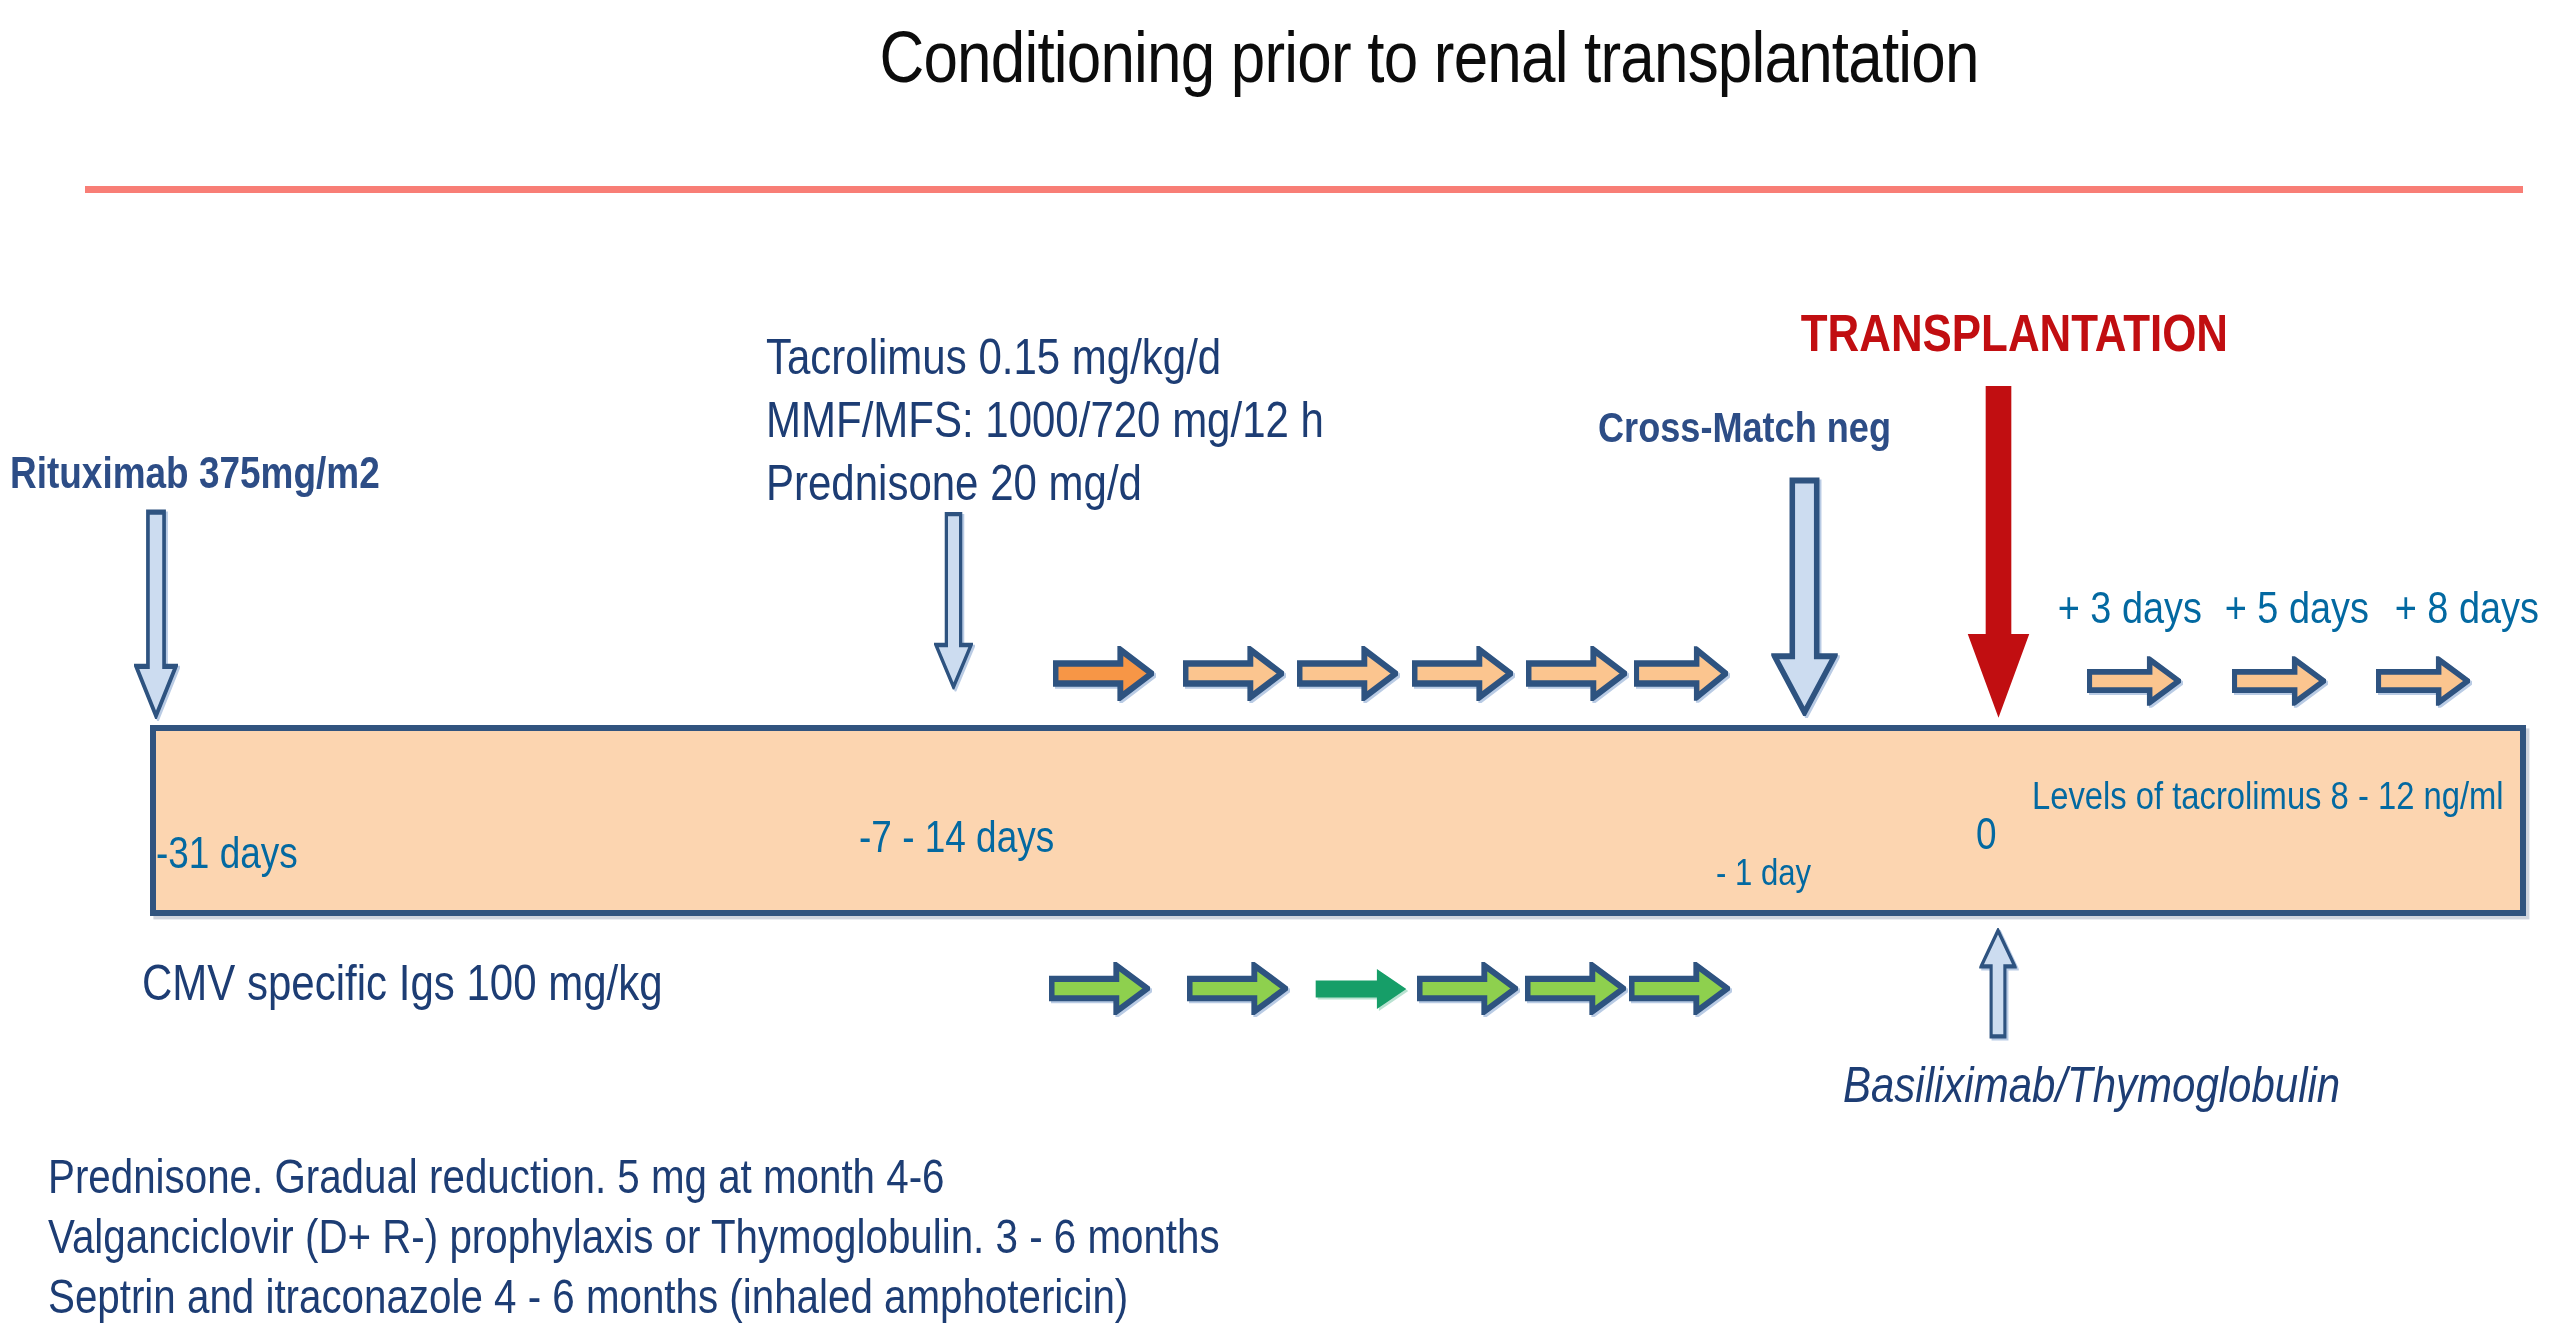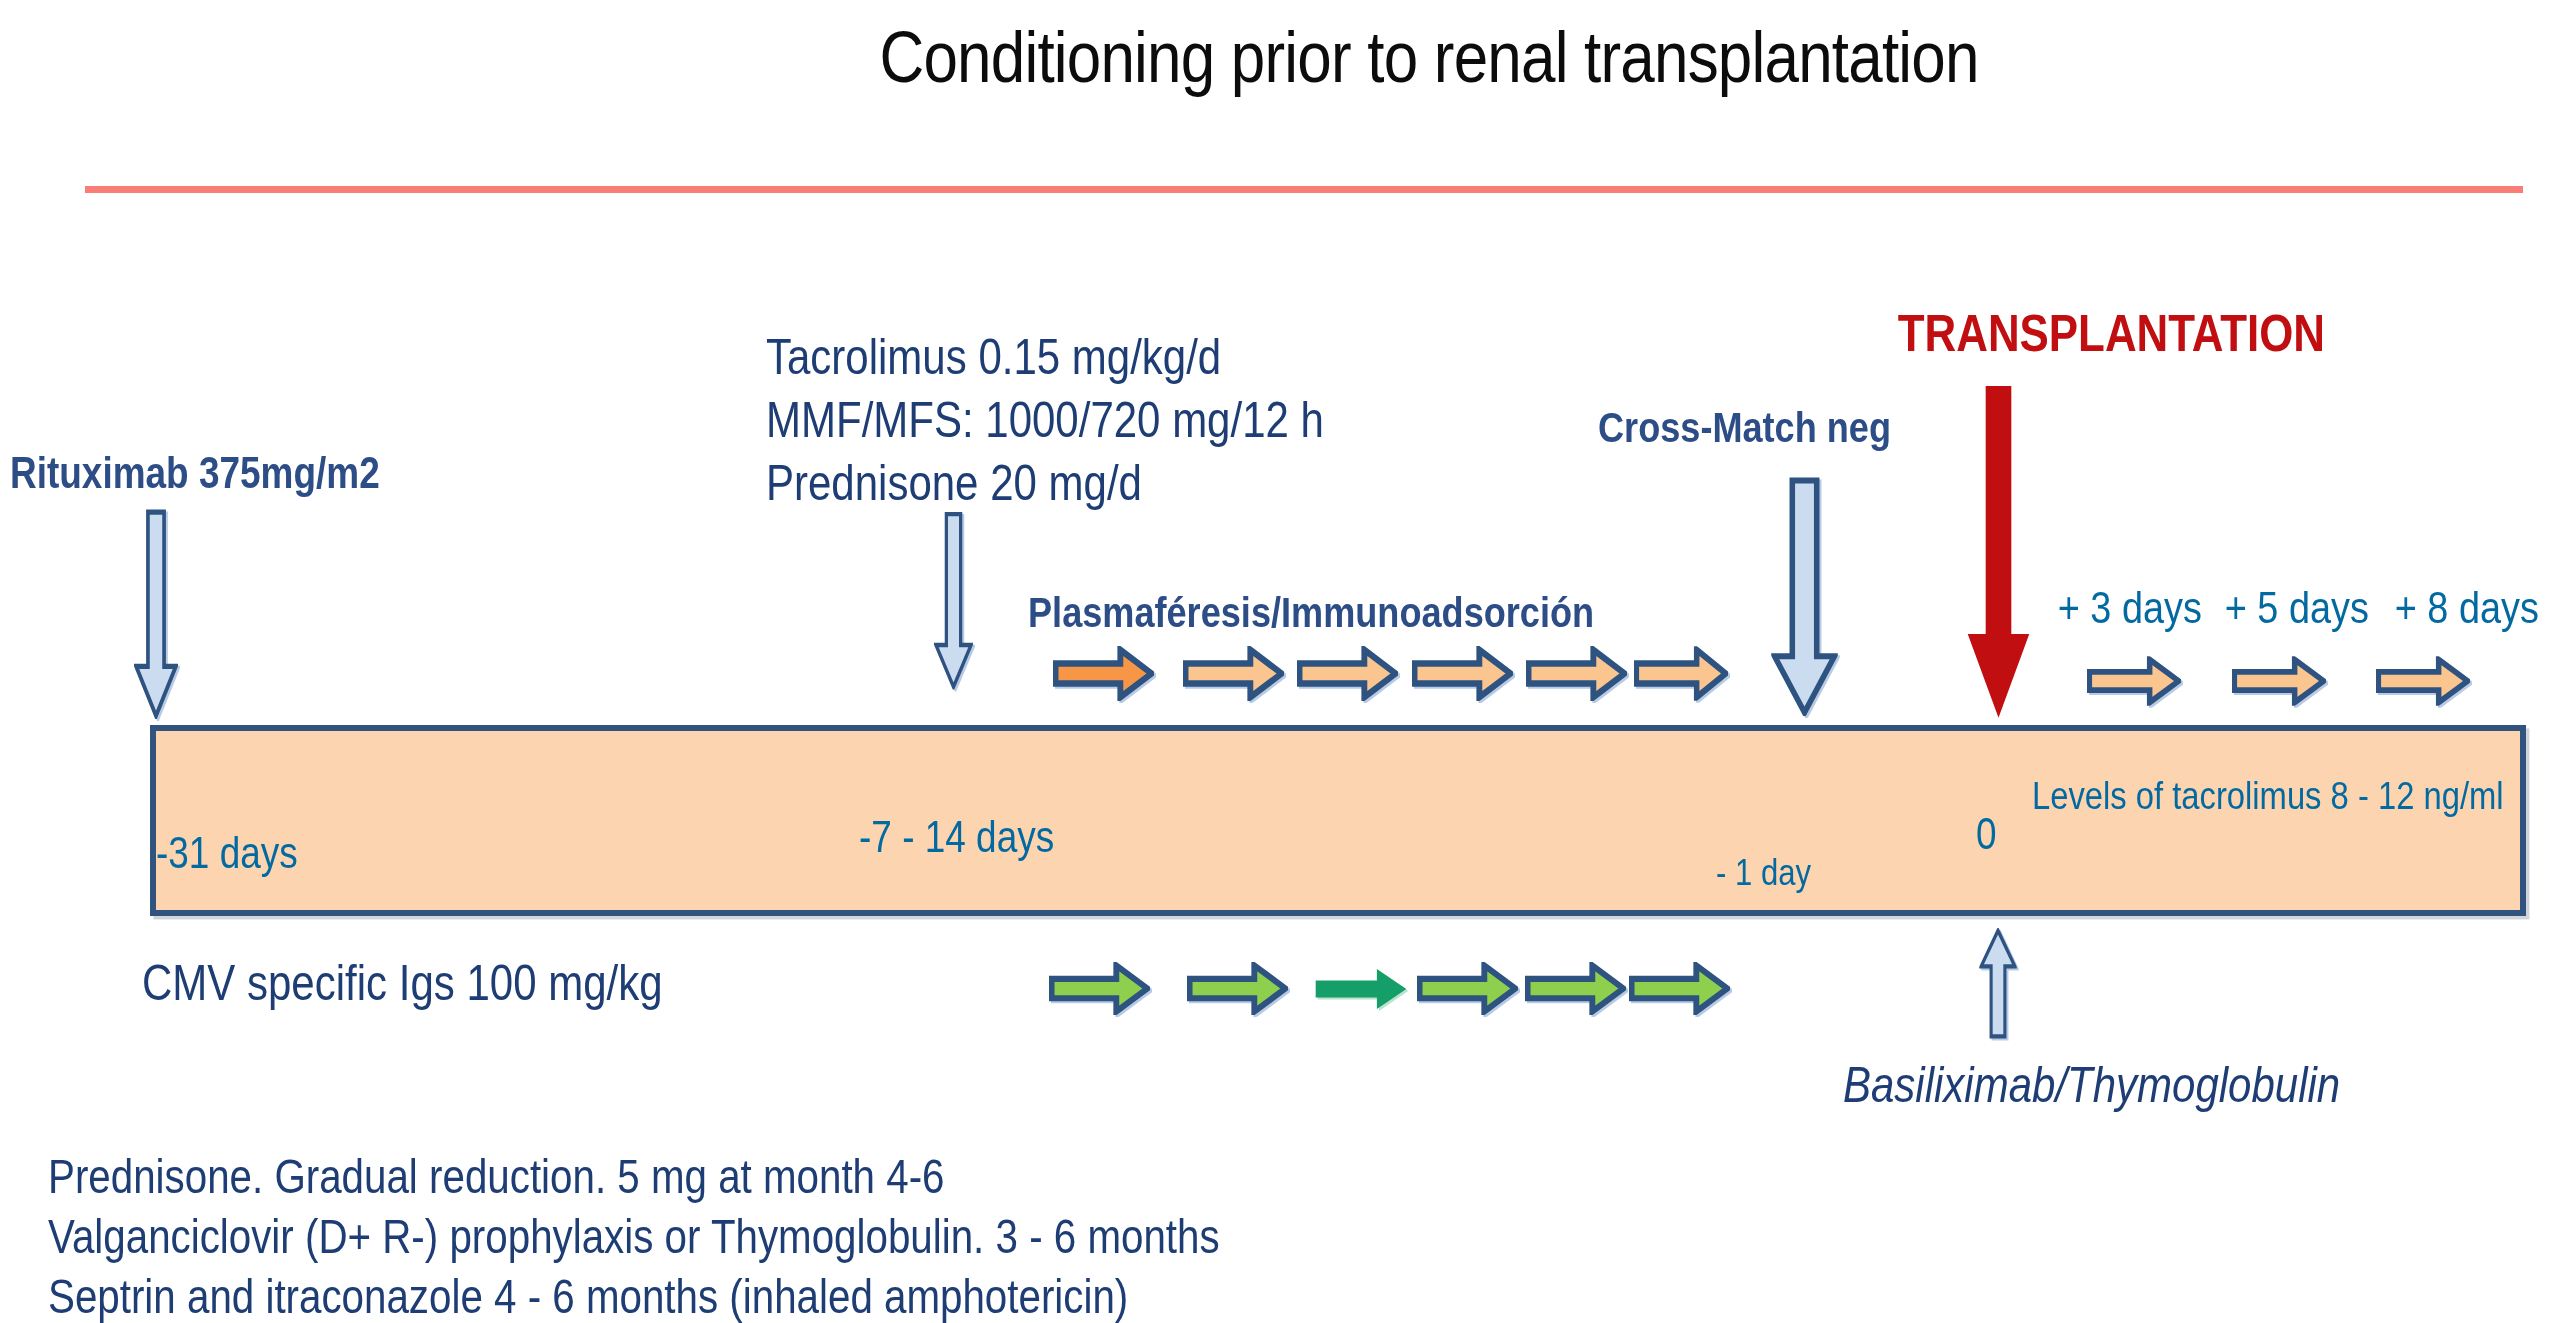--- a/index.html
+++ b/index.html
@@ -67,23 +67,20 @@
 
   <div class="abs navy" style="left:766px;top:326px;font-size:50px;line-height:63px;">
     <div><span class="cond">Tacrolimus 0.15 mg/kg/d</span></div>
     <div><span class="cond">MMF/MFS: 1000/720 mg/12 h</span></div>
     <div><span class="cond">Prednisone 20 mg/d</span></div>
   </div>
   <svg class="arrow abs halo a-blue" style="left:934px;top:511px;" width="39" height="179" viewBox="0 0 46 210">
       <use href="#ad"></use>
     </svg>
 
-  <div class="abs" style="left:1028px;top:588px;font-size:43px;">
-    <span class="cond lbl-bold">Plasmaféresis/Immunoadsorción</span>
-  </div>
   <svg class="arrow abs halo a-or1" style="left:1053px;top:646px;" width="101" height="55" viewBox="0 0 118 64">
       <use href="#ar"></use>
     </svg>
   <svg class="arrow abs halo a-or2" style="left:1183px;top:646px;" width="101" height="55" viewBox="0 0 118 64">
       <use href="#ar"></use>
     </svg>
   <svg class="arrow abs halo a-or2" style="left:1297px;top:646px;" width="101" height="55" viewBox="0 0 118 64">
       <use href="#ar"></use>
     </svg>
   <svg class="arrow abs halo a-or2" style="left:1412px;top:646px;" width="101" height="55" viewBox="0 0 118 64">
@@ -96,21 +93,21 @@
       <use href="#ar"></use>
     </svg>
 
   <div class="abs" style="left:1598px;top:403px;font-size:43px;">
     <span class="cond lbl-bold">Cross-Match neg</span>
   </div>
   <svg class="arrow abs halo a-blue" style="left:1771px;top:477px;" width="67" height="239" viewBox="0 0 78 280">
       <use href="#ad"></use>
     </svg>
 
-  <div class="abs" style="left:1839px;top:304px;width:521px;text-align:right;font-size:51px;">
+  <div class="abs" style="left:1754px;top:304px;width:521px;text-align:center;font-size:51px;">
     <span class="condc t-red">TRANSPLANTATION</span>
   </div>
   <svg class="arrow abs a-red" style="left:1966px;top:386px;" width="65" height="335" viewBox="0 0 76 392">
       <use href="#ads"></use>
     </svg>
 
   <div class="abs blk" style="left:2036px;top:583px;width:188px;text-align:center;font-size:44px;">
     <span class="condc">+ 3 days</span>
   </div>
   <div class="abs blk" style="left:2203px;top:583px;width:188px;text-align:center;font-size:44px;">

